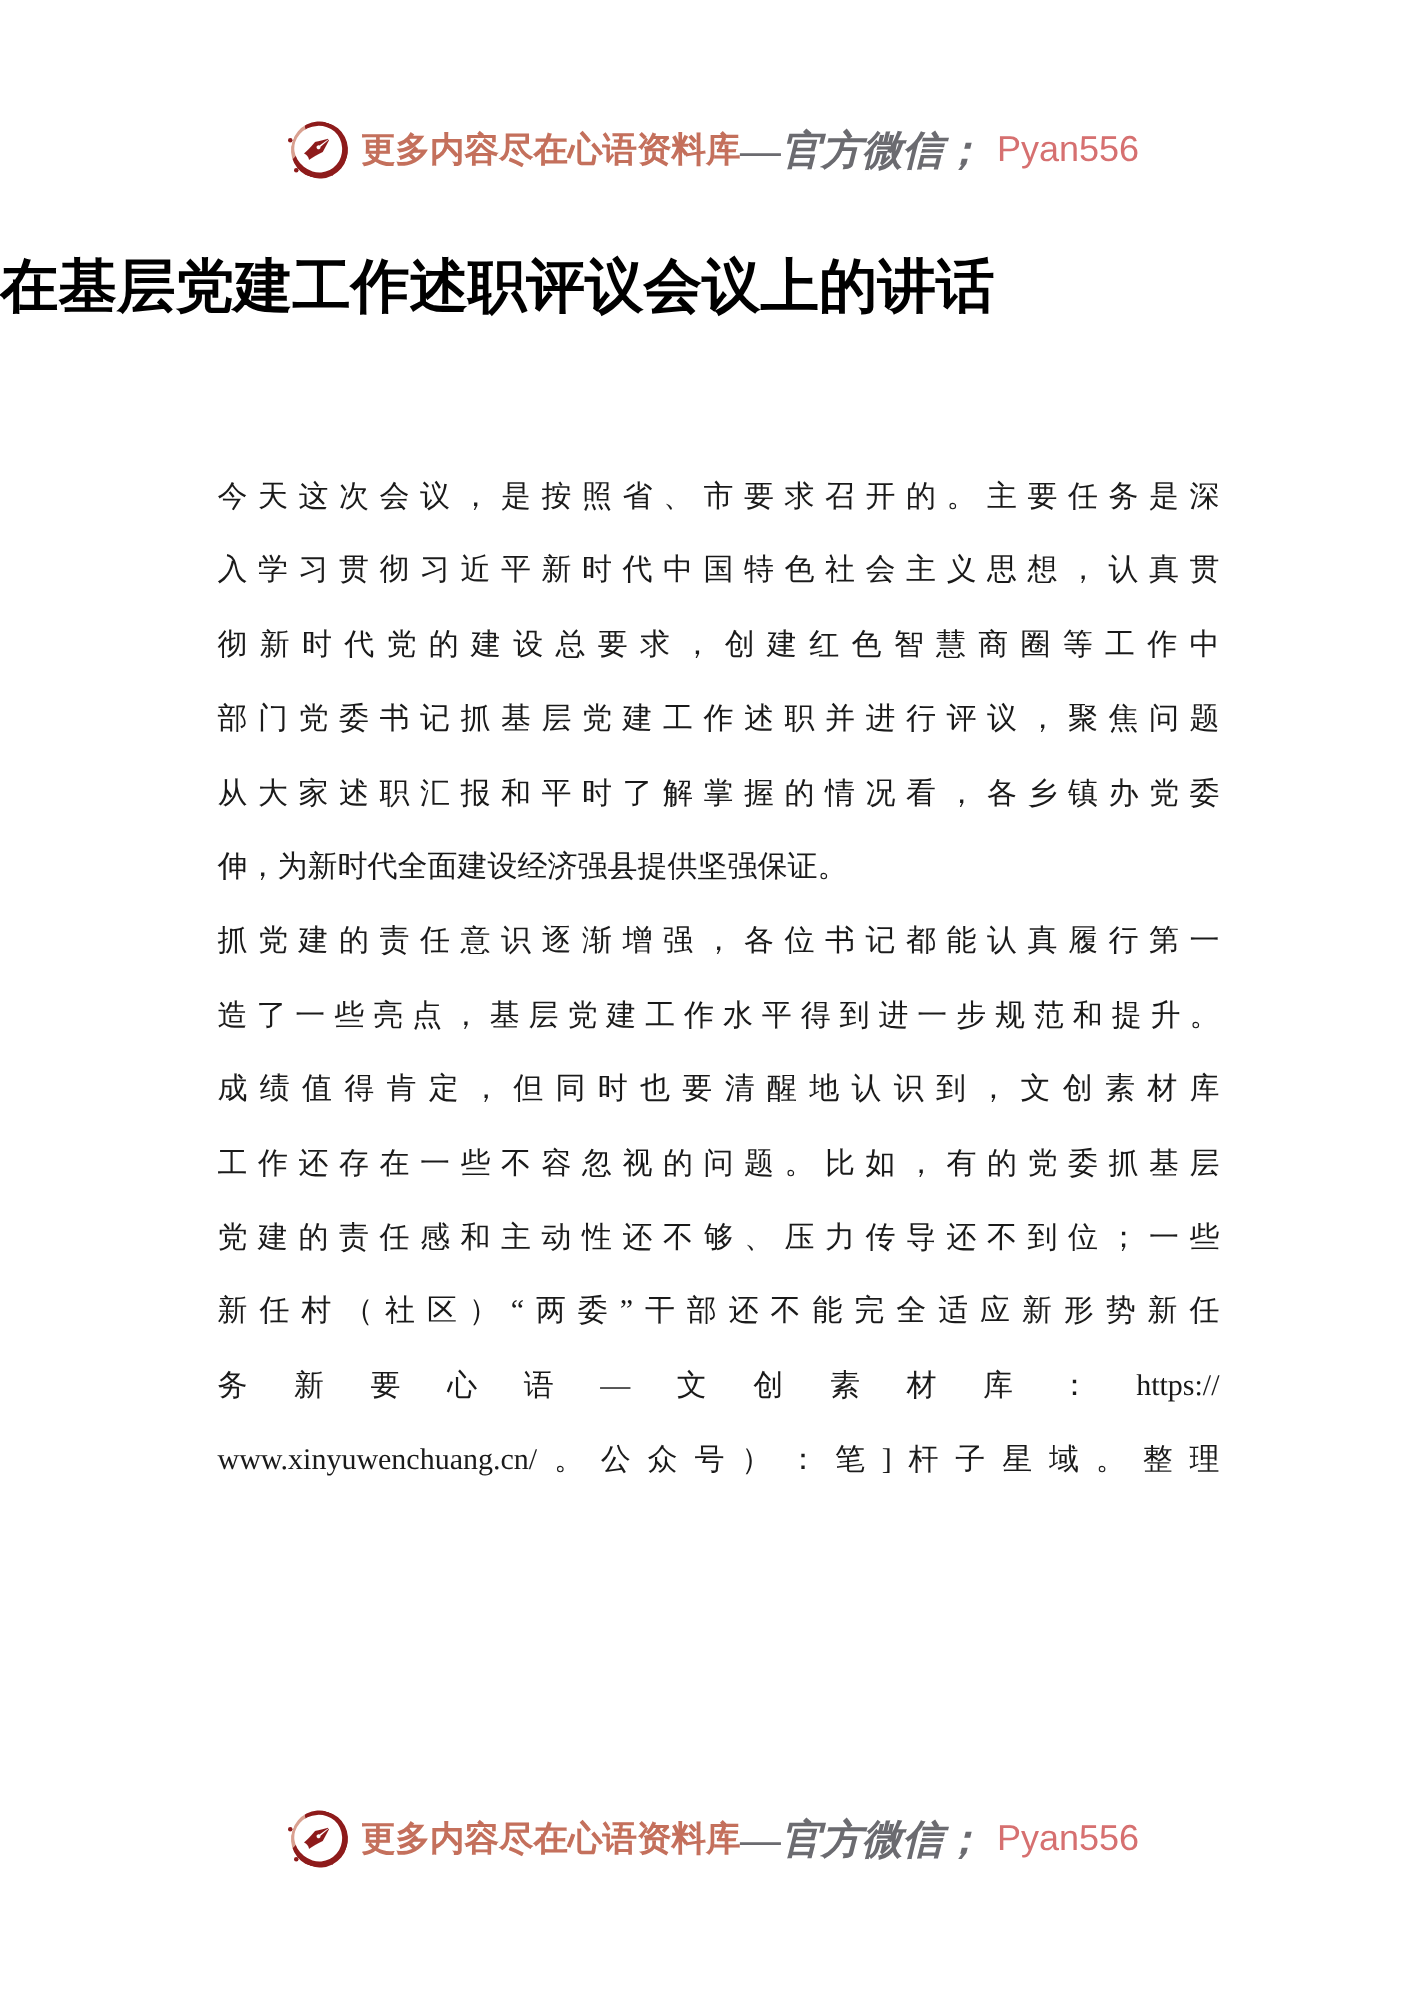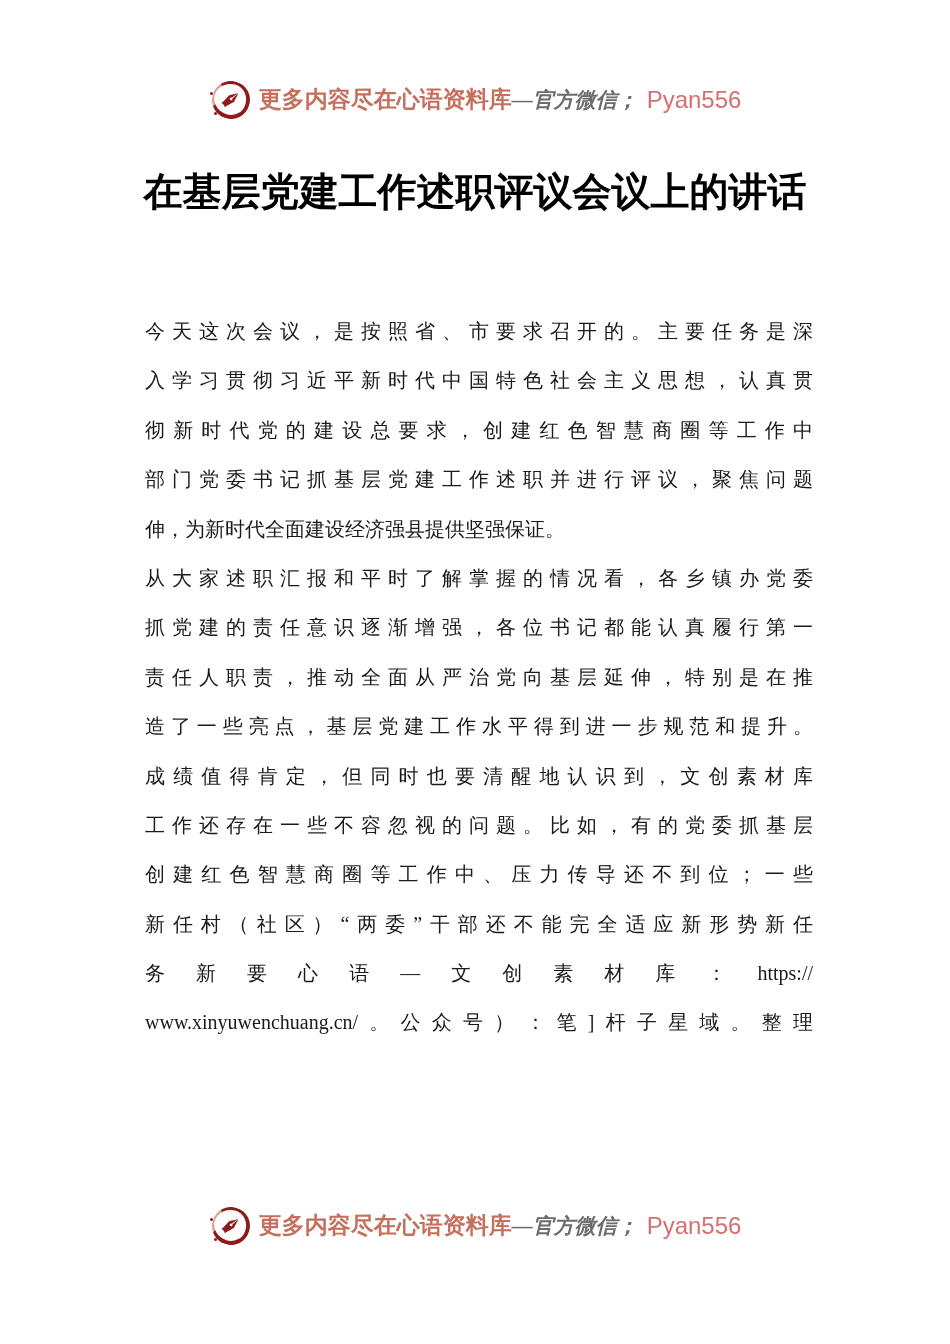--- a/index.html
+++ b/index.html
@@ -40,32 +40,31 @@
   }
   .logo-dot{position:absolute;width:3px;height:3px;border-radius:50%;
     background:var(--logo-color,#8e1b1b);}
   .logo-dot.d1{left:1px;top:14px;}
   .logo-dot.d2{left:5px;bottom:7px;}
   .brand-main{
     font-size:23px;font-weight:bold;letter-spacing:0;
     line-height:48px;white-space:nowrap;
   }
   .brand-official{
-    font-size:21px;font-style:italic;font-weight:bold;
+    font-size:27px;font-style:italic;font-weight:bold;
     line-height:48px;white-space:nowrap;
   }
   .brand-id{
     font-family:Liberation Sans, sans-serif;
     font-size:24px;line-height:48px;margin-left:9px;white-space:nowrap;
   }
 
   
   .doc-title{
     position:absolute;left:0;right:0;top:168px;
-    text-align:center;
     font-size:39px;line-height:48px;font-weight:bold;color:#000;
   }
 
   
   .body-text{
     position:absolute;left:145px;top:307px;width:668px;
     font-size:20px;color:#1a1a1a;
   }
   .body-line{
     line-height:49.4px;height:49.4px;white-space:nowrap;
@@ -95,28 +94,27 @@
     <span class="brand-id" style="color: rgb(214, 112, 112);">Pyan556</span>
   </div>
 
   <div class="doc-title">在基层党建工作述职评议会议上的讲话</div>
 
   <div class="body-text">
       <div class="body-line just">今天这次会议，是按照省、市要求召开的。主要任务是深</div>
       <div class="body-line just">入学习贯彻习近平新时代中国特色社会主义思想，认真贯</div>
       <div class="body-line just">彻新时代党的建设总要求，创建红色智慧商圈等工作中</div>
       <div class="body-line just">部门党委书记抓基层党建工作述职并进行评议，聚焦问题</div>
+      <div class="body-line just">从大家述职汇报和平时了解掌握的情况看，各乡镇办党委</div>
       <div class="body-line">伸，为新时代全面建设经济强县提供坚强保证。</div>
-      <div class="body-line just">从大家述职汇报和平时了解掌握的情况看，各乡镇办党委</div>
       <div class="body-line just">抓党建的责任意识逐渐增强，各位书记都能认真履行第一</div>
-      <div class="body-line just">责任人职责，推动全面从严治党向基层延伸，特别是在推</div>
       <div class="body-line just">造了一些亮点，基层党建工作水平得到进一步规范和提升。</div>
       <div class="body-line just">成绩值得肯定，但同时也要清醒地认识到，文创素材库</div>
       <div class="body-line just">工作还存在一些不容忽视的问题。比如，有的党委抓基层</div>
-      <div class="body-line just">创建红色智慧商圈等工作中、压力传导还不到位；一些</div>
+      <div class="body-line just">党建的责任感和主动性还不够、压力传导还不到位；一些</div>
       <div class="body-line just">新任村（社区）“两委”干部还不能完全适应新形势新任</div>
       <div class="body-line just">务新要心语—文创素材库：https://</div>
       <div class="body-line just">www.xinyuwenchuang.cn/。公众号）：笔]杆子星域。整理</div>
     </div>
 
   <div class="brandbar footer">
     <span class="logo">
       <span class="logo-ring"></span>
       <span class="logo-nib">✒</span>
       <span class="logo-dot d1"></span>

